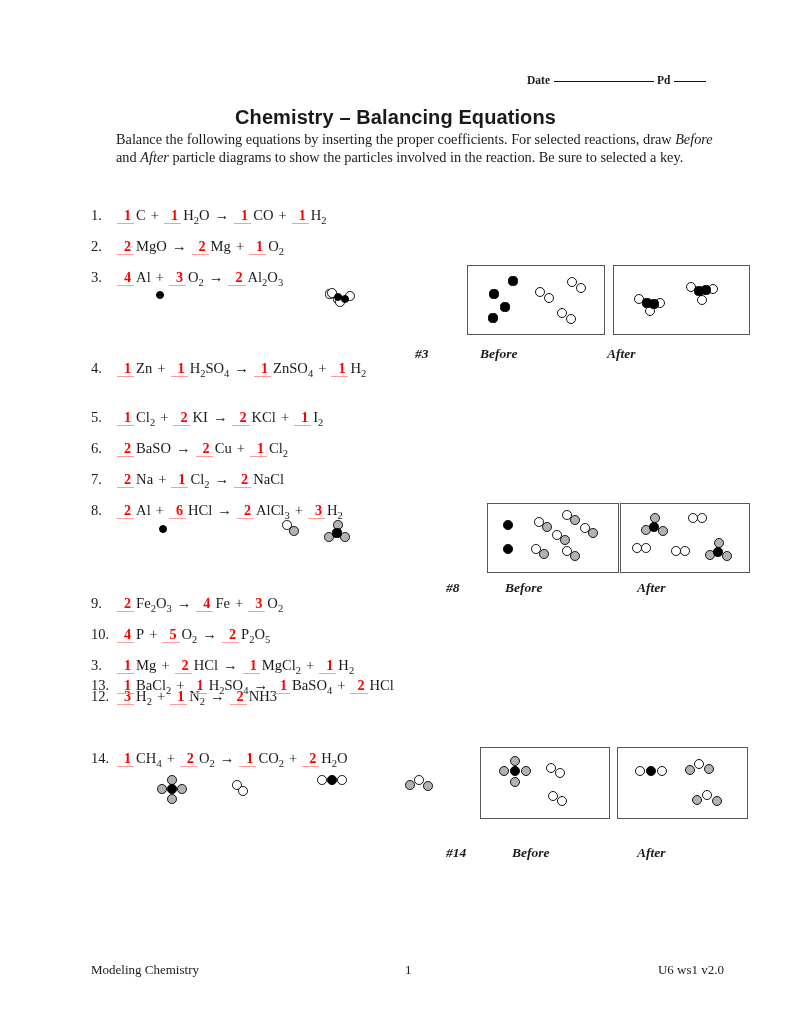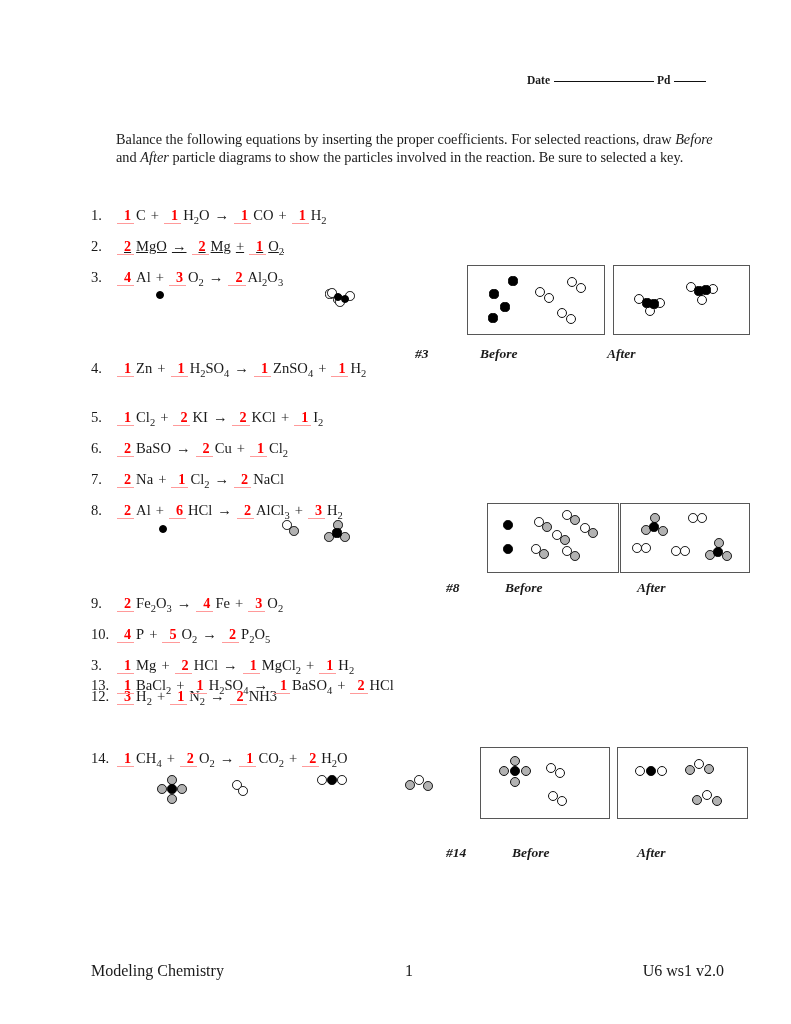--- a/index.html
+++ b/index.html
@@ -38,44 +38,45 @@
   .pbox{position:absolute;background:#fff;border:1.5px solid #575757;}
   .lbl{position:absolute;font-style:italic;font-weight:bold;font-size:13.5px;}
 
   
   .atom{position:absolute;border-radius:50%;box-sizing:border-box;}
   .a-black{background:#000;border:1.1px solid #000;}
   .a-white{background:#fff;border:1.25px solid #111;}
   .a-gray{background:#b2b2b2;border:1.25px solid #111;}
 
   
-  .ft{position:absolute;top:962px;font-size:16px;}
+  .ft{position:absolute;top:962px;font-size:13px;}
   .ft-l{left:91px;}
   .ft-c{left:405px;}
   .ft-r{right:67px;}
 </style>
 </head>
 <body>
 
 <div class="page">
 
   <div class="hdr-date">
     <span>Date</span><span class="rule1"></span>
     <span>Pd</span><span class="rule2"></span>
   </div>
 
+  <div class="title">Chemistry – Balancing Equations</div>
   <div class="instr">
     <span>Balance the following equations by inserting the proper coefficients.  For selected</span>
     <span>reactions, draw </span><i>Before</i><span> and </span><i>After</i><span> particle diagrams to show the particles involved in</span>
     <span>the reaction.  Be sure to selected a key.</span>
   </div>
 
   <div id="eq-layer">
       <div class="eq" style="left: 91px; top: 207px;"><span class="num">1.</span><span class="blank">1</span><span>C</span><span class="op">+</span><span class="blank">1</span><span>H<sub>2</sub>O</span><span class="op">→</span><span class="blank">1</span><span>CO</span><span class="op">+</span><span class="blank">1</span><span>H<sub>2</sub></span></div>
-      <div class="eq" style="left: 91px; top: 238px; text-decoration: underline;"><span class="num">2.</span><span class="blank">2</span><span>MgO</span><span class="op">→</span><span class="blank">2</span><span>Mg</span><span class="op">+</span><span class="blank">1</span><span>O<sub>2</sub></span></div>
+      <div class="eq" style="left: 91px; top: 238px;"><span class="num">2.</span><span class="blank">2</span><span>MgO</span><span class="op">→</span><span class="blank">2</span><span>Mg</span><span class="op">+</span><span class="blank">1</span><span>O<sub>2</sub></span></div>
       <div class="eq" style="left: 91px; top: 269px;"><span class="num">3.</span><span class="blank">4</span><span>Al</span><span class="op">+</span><span class="blank">3</span><span>O<sub>2</sub></span><span class="op">→</span><span class="blank">2</span><span>Al<sub>2</sub>O<sub>3</sub></span></div>
       <div class="eq" style="left: 91px; top: 360px;"><span class="num">4.</span><span class="blank">1</span><span>Zn</span><span class="op">+</span><span class="blank">1</span><span>H<sub>2</sub>SO<sub>4</sub></span><span class="op">→</span><span class="blank">1</span><span>ZnSO<sub>4</sub></span><span class="op">+</span><span class="blank">1</span><span>H<sub>2</sub></span></div>
       <div class="eq" style="left: 91px; top: 409px;"><span class="num">5.</span><span class="blank">1</span><span>Cl<sub>2</sub></span><span class="op">+</span><span class="blank">2</span><span>KI</span><span class="op">→</span><span class="blank">2</span><span>KCl</span><span class="op">+</span><span class="blank">1</span><span>I<sub>2</sub></span></div>
       <div class="eq" style="left: 91px; top: 440px;"><span class="num">6.</span><span class="blank">2</span><span>BaSO</span><span class="op">→</span><span class="blank">2</span><span>Cu</span><span class="op">+</span><span class="blank">1</span><span>Cl<sub>2</sub></span></div>
       <div class="eq" style="left: 91px; top: 471px;"><span class="num">7.</span><span class="blank">2</span><span>Na</span><span class="op">+</span><span class="blank">1</span><span>Cl<sub>2</sub></span><span class="op">→</span><span class="blank">2</span><span>NaCl</span></div>
       <div class="eq" style="left: 91px; top: 502px;"><span class="num">8.</span><span class="blank">2</span><span>Al</span><span class="op">+</span><span class="blank">6</span><span>HCl</span><span class="op">→</span><span class="blank">2</span><span>AlCl<sub>3</sub></span><span class="op">+</span><span class="blank">3</span><span>H<sub>2</sub></span></div>
       <div class="eq" style="left: 91px; top: 595px;"><span class="num">9.</span><span class="blank">2</span><span>Fe<sub>2</sub>O<sub>3</sub></span><span class="op">→</span><span class="blank">4</span><span>Fe</span><span class="op">+</span><span class="blank">3</span><span>O<sub>2</sub></span></div>
       <div class="eq" style="left: 91px; top: 626px;"><span class="num">10.</span><span class="blank">4</span><span>P</span><span class="op">+</span><span class="blank">5</span><span>O<sub>2</sub></span><span class="op">→</span><span class="blank">2</span><span>P<sub>2</sub>O<sub>5</sub></span></div>
       <div class="eq" style="left: 91px; top: 657px;"><span class="num">3.</span><span class="blank">1</span><span>Mg</span><span class="op">+</span><span class="blank">2</span><span>HCl</span><span class="op">→</span><span class="blank">1</span><span>MgCl<sub>2</sub></span><span class="op">+</span><span class="blank">1</span><span>H<sub>2</sub></span></div>
       <div class="eq" style="left: 91px; top: 688px;"><span class="num">12.</span><span class="blank">3</span><span>H<sub>2</sub></span><span class="op">+</span><span class="blank">1</span><span>N<sub>2</sub></span><span class="op">→</span><span class="blank">2</span><span>NH3</span></div>

